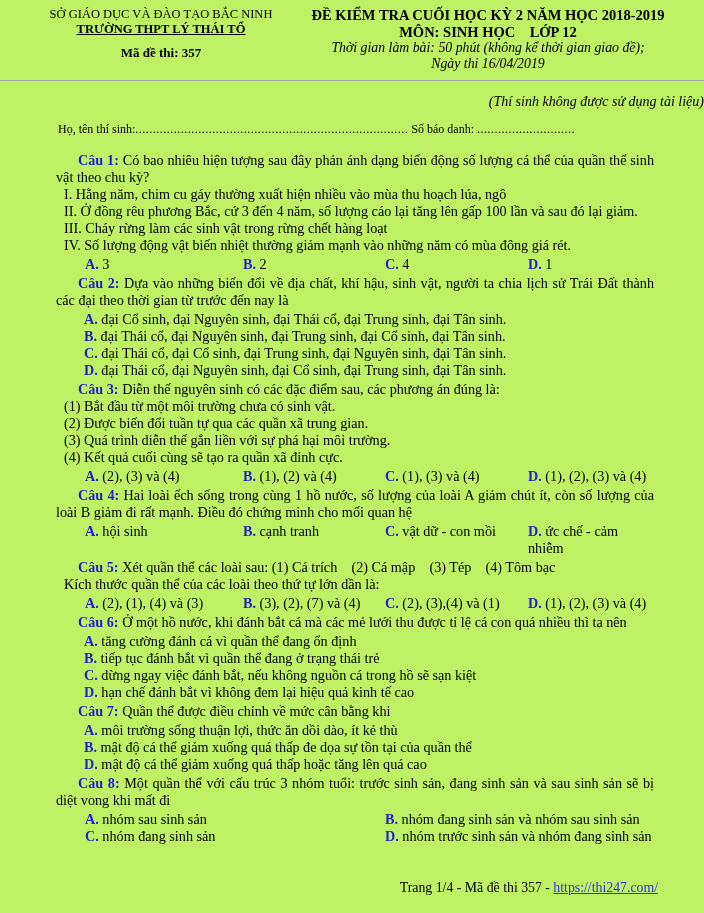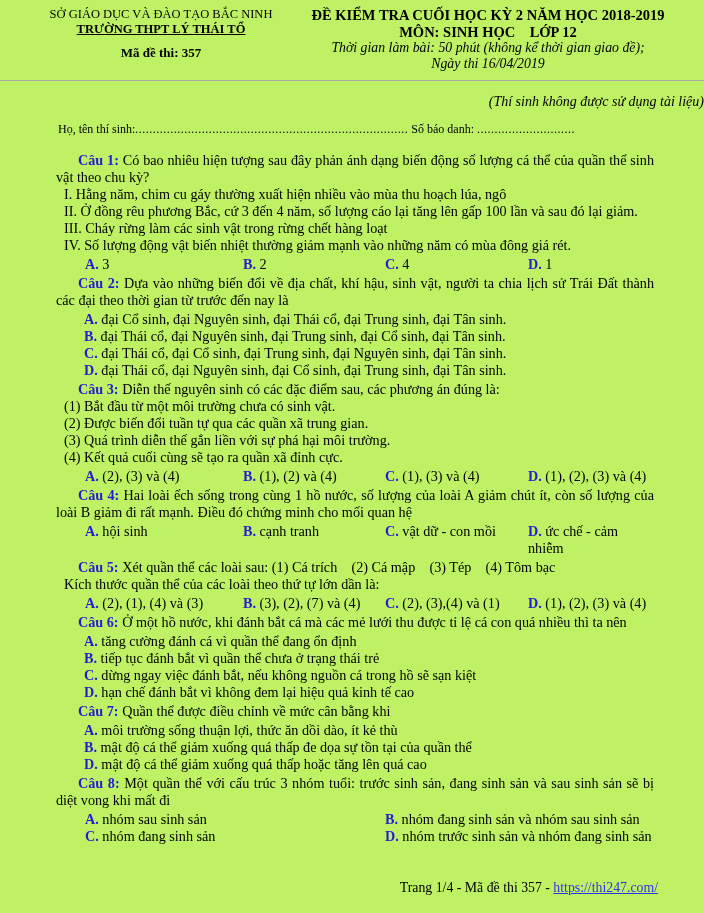--- a/index.html
+++ b/index.html
@@ -114,21 +114,21 @@
           <div class="option"><b class="opt-letter">A.</b><span> (2), (1), (4) và (3)</span></div>
           <div class="option"><b class="opt-letter">B.</b><span> (3), (2), (7) và (4)</span></div>
           <div class="option"><b class="opt-letter">C.</b><span> (2), (3),(4) và (1)</span></div>
           <div class="option"><b class="opt-letter">D.</b><span> (1), (2), (3) và (4)</span></div>
         </div>
       </section>
       <section class="question">
         <p class="stem"><b class="qlabel">Câu 6:</b><span> Ở một hồ nước, khi đánh bắt cá mà các mẻ lưới thu được tỉ lệ cá con quá nhiều thì ta nên</span></p>
         <div class="options list">
           <div class="option"><b class="opt-letter">A.</b><span> tăng cường đánh cá vì quần thể đang ổn định</span></div>
-          <div class="option"><b class="opt-letter">B.</b><span> tiếp tục đánh bắt vì quần thể chưa ở trạng thái trẻ</span></div>
+          <div class="option"><b class="opt-letter">B.</b><span> tiếp tục đánh bắt vì quần thể đang ở trạng thái trẻ</span></div>
           <div class="option"><b class="opt-letter">C.</b><span> dừng ngay việc đánh bắt, nếu không nguồn cá trong hồ sẽ sạn kiệt</span></div>
           <div class="option"><b class="opt-letter">D.</b><span> hạn chế đánh bắt vì không đem lại hiệu quả kinh tế cao</span></div>
         </div>
       </section>
       <section class="question">
         <p class="stem"><b class="qlabel">Câu 7:</b><span> Quần thể được điều chỉnh về mức cân bằng khi</span></p>
         <div class="options list">
           <div class="option"><b class="opt-letter">A.</b><span> môi trường sống thuận lợi, thức ăn dồi dào, ít kẻ thù</span></div>
           <div class="option"><b class="opt-letter">B.</b><span> mật độ cá thể giảm xuống quá thấp đe dọa sự tồn tại của quần thể</span></div>
           <div class="option"><b class="opt-letter">D.</b><span> mật độ cá thể giảm xuống quá thấp hoặc tăng lên quá cao</span></div>

